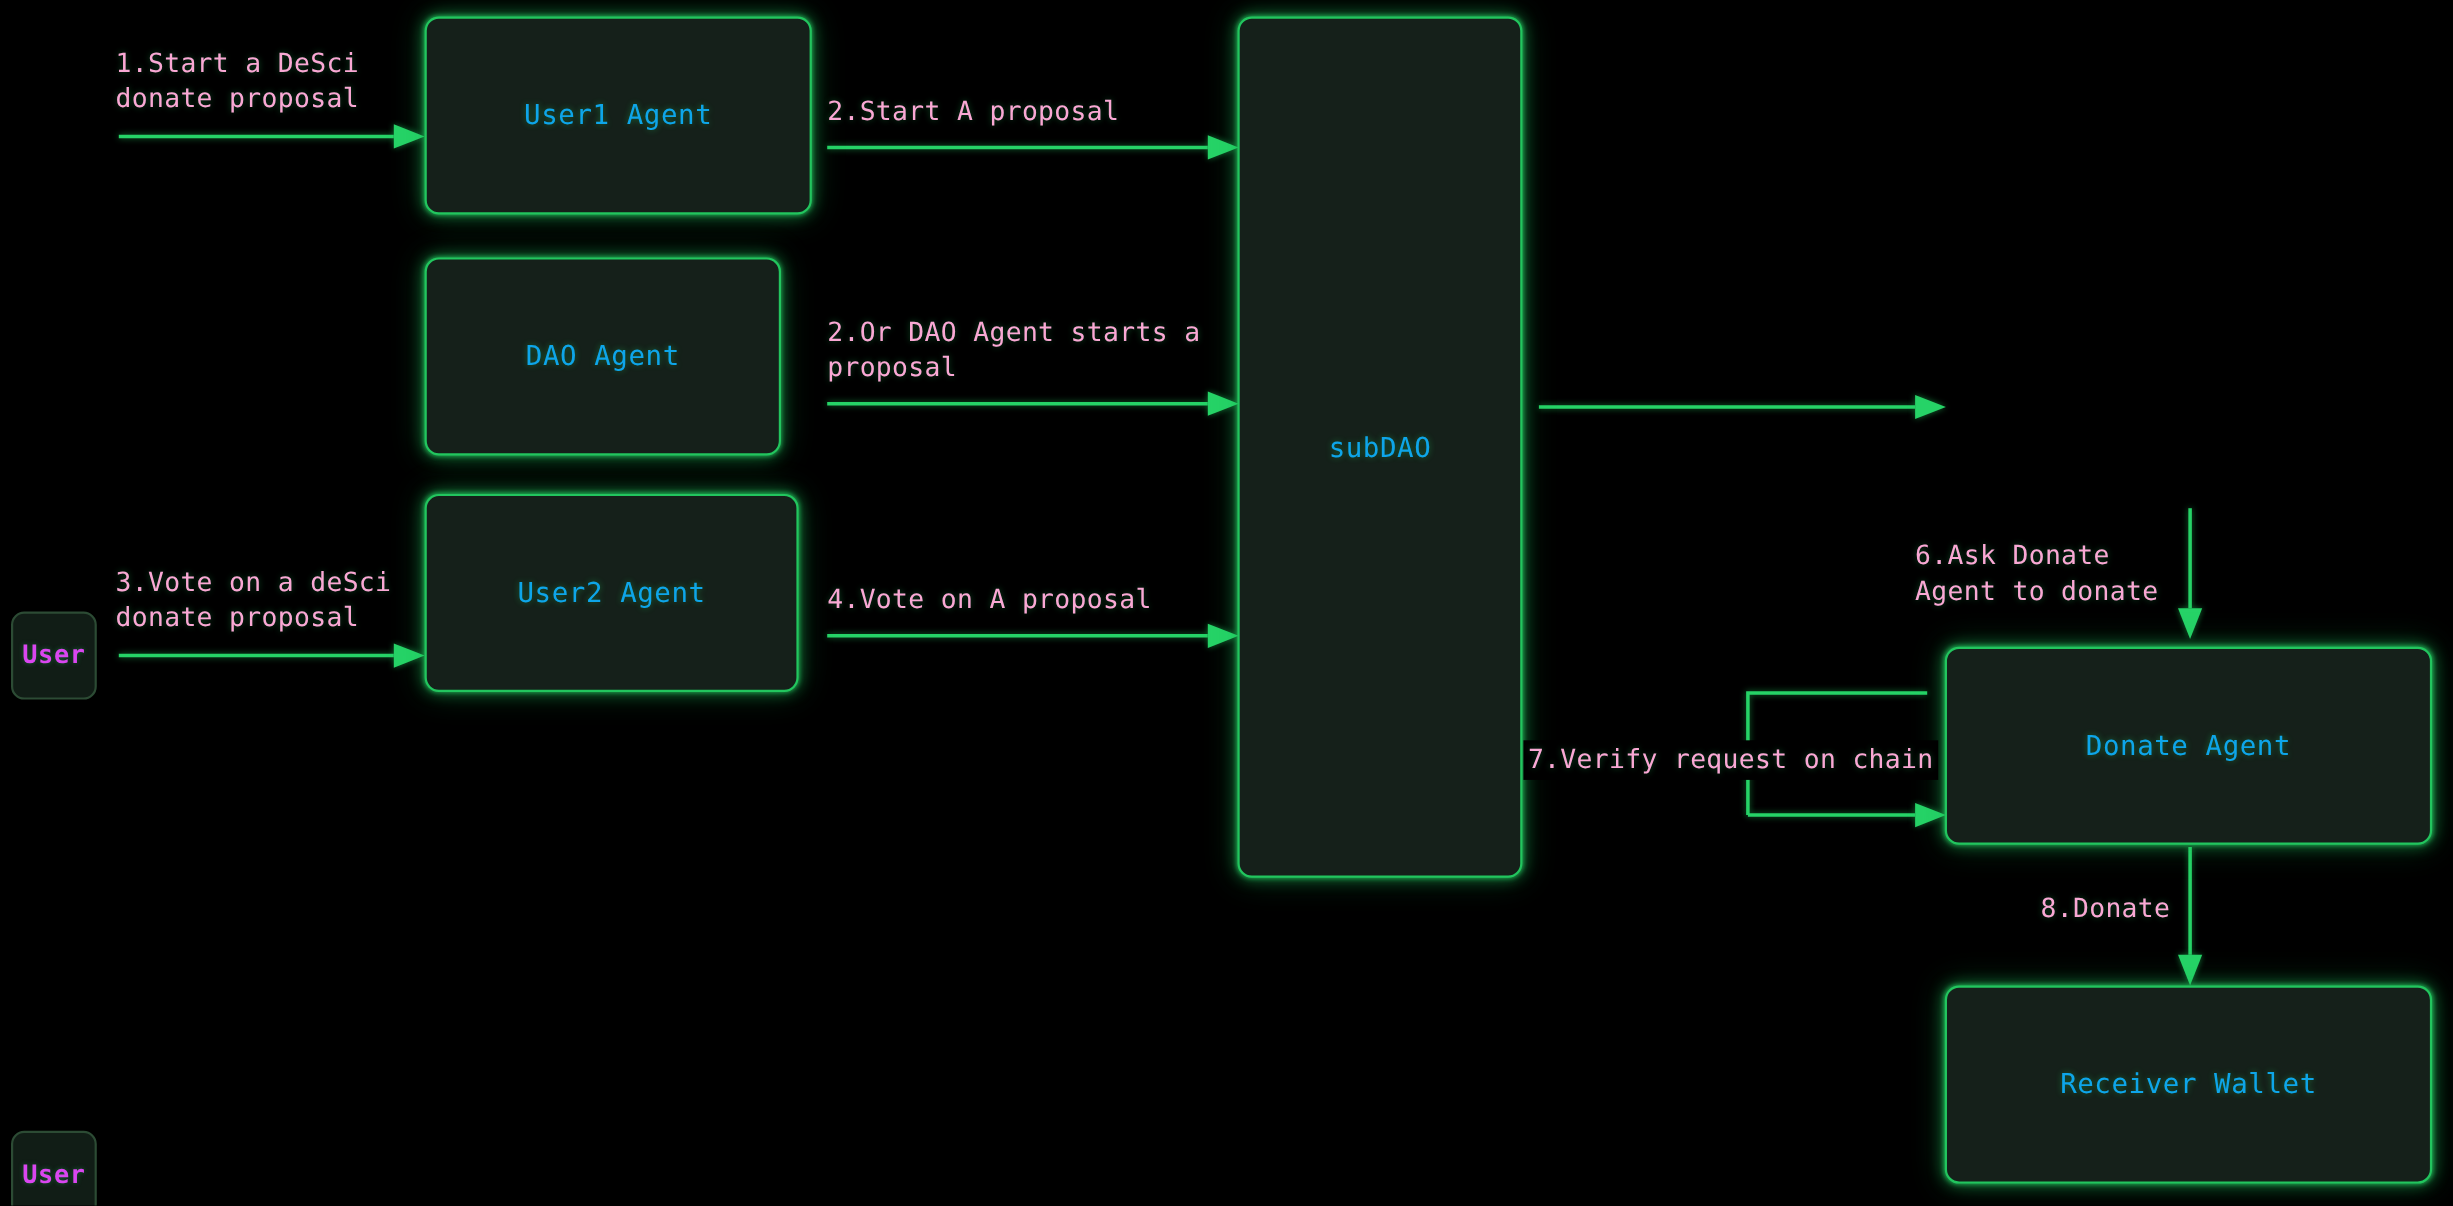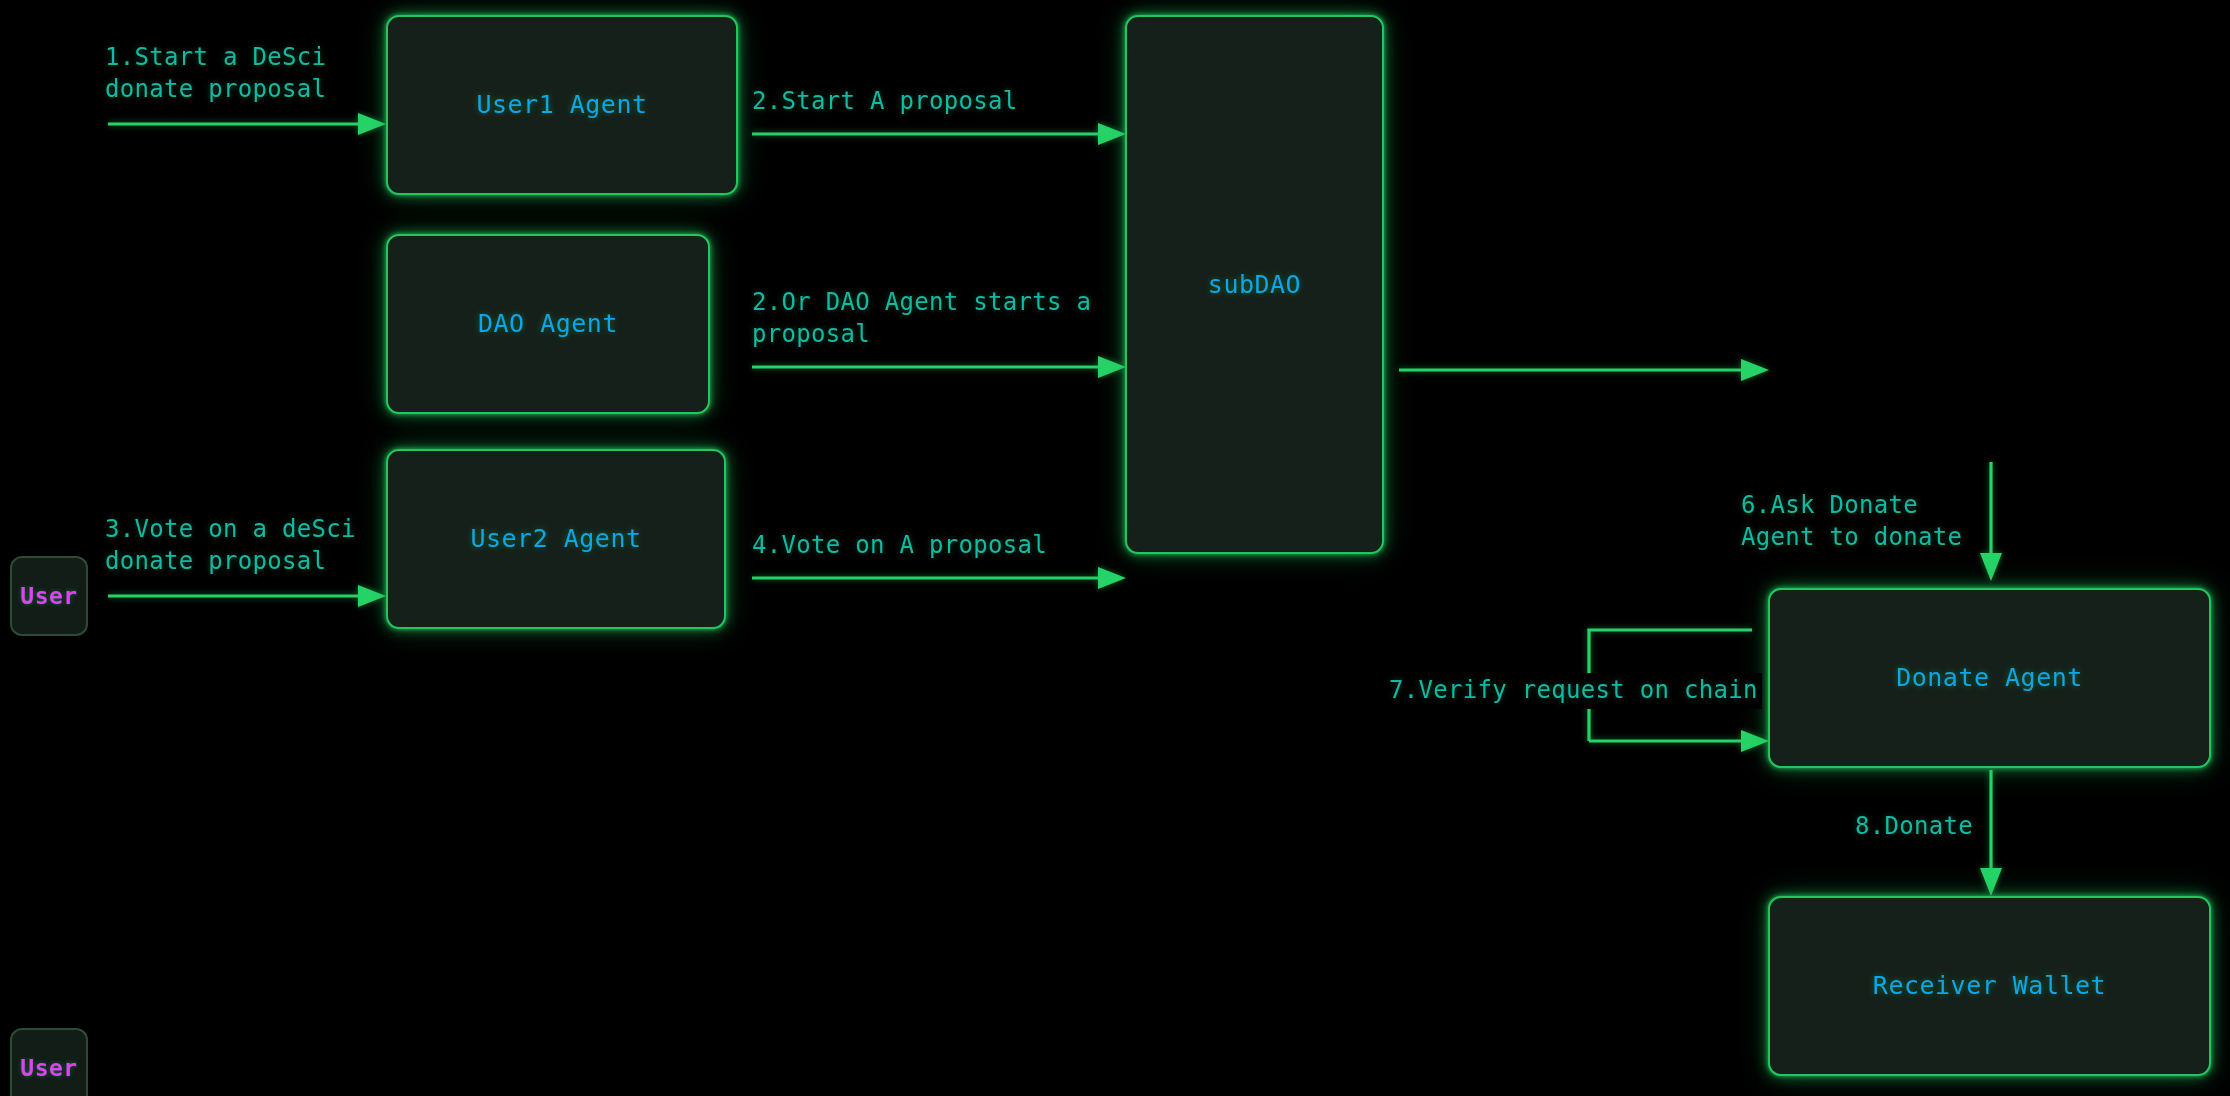--- a/index.html
+++ b/index.html
@@ -86,21 +86,21 @@
     font-size: 23px;
     font-weight: bold;
     letter-spacing: 0.5px;
     white-space: pre;
     text-shadow: 0 0 5px rgba(34, 197, 94, 0.4);
   }
 
   
   .edge-label {
     position: absolute;
-    color: #14b8a6;
+    color: #f9a8d4;
     font-size: 24px;
     line-height: 1.33;
     letter-spacing: 0.3px;
     white-space: pre;
     text-shadow: 0 0 6px rgba(34, 197, 94, 0.4);
   }
   .edge-label.on-black {
     background: #000000;
   }
 </style>
@@ -171,21 +171,21 @@
   </div>
 
   <div class="node" style="left:386px; top:234px; width:324px; height:180px;">
     <span class="node-label">DAO Agent</span>
   </div>
 
   <div class="node" style="left:386px; top:449px; width:340px; height:180px;">
     <span class="node-label">User2 Agent</span>
   </div>
 
-  <div class="node" style="left:1125px; top:15px; width:259px; height:539px;">
+  <div class="node" style="left:1125px; top:15px; width:259px; height:783px;">
     <span class="node-label">subDAO</span>
   </div>
 
 
   <div class="node" style="left:1768px; top:588px; width:443px; height:180px;">
     <span class="node-label">Donate Agent</span>
   </div>
 
   <div class="node" style="left:1768px; top:896px; width:443px; height:180px;">
     <span class="node-label">Receiver Wallet</span>

